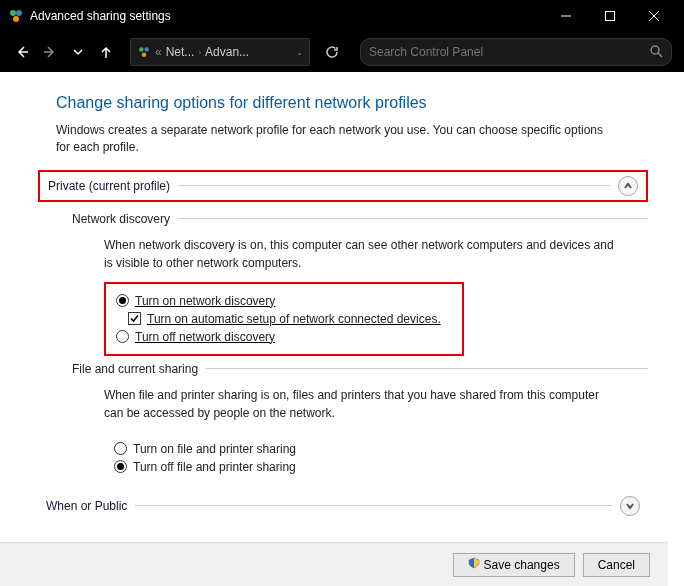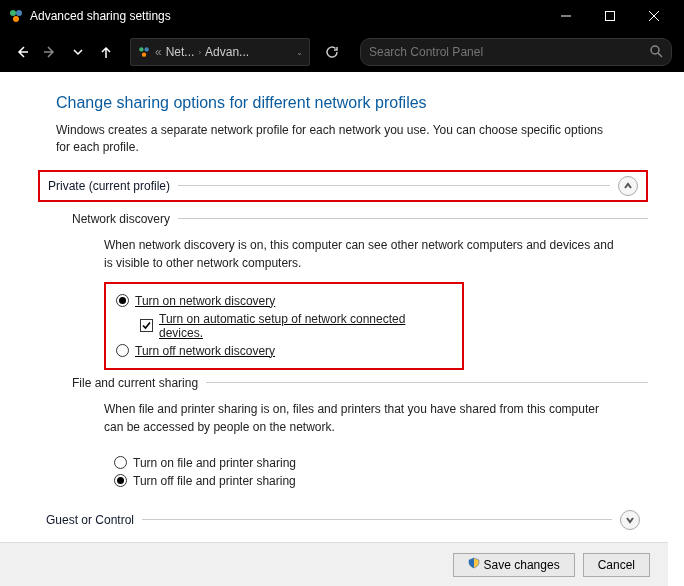--- a/index.html
+++ b/index.html
@@ -34,21 +34,21 @@
     .profile-header .hline { flex: 1; border-top: 1px solid #ccc; margin: 0 8px; }
     .chev-btn { width: 20px; height: 20px; border: 1px solid #aaa; border-radius: 50%; display: flex; align-items: center; justify-content: center; background: #f5f5f5; }
     .chev-btn svg { width: 10px; height: 10px; stroke: #555; fill: none; stroke-width: 2; }
     .subsection { margin: 10px 0 4px 34px; }
     .sub-header { display: flex; align-items: center; font-size: 12px; color: #222; }
     .sub-header .hline { flex: 1; border-top: 1px solid #ccc; margin-left: 8px; }
     .sub-desc { font-size: 12px; color: #222; line-height: 1.5; margin: 10px 0 10px 32px; max-width: 510px; }
     .radio-group { margin-left: 32px; padding: 8px 10px; }
     .radio-group.highlight { border: 2px solid #d00; max-width: 360px; text-decoration: underline; }
     .radio-row { display: flex; align-items: center; font-size: 12px; color: #222; padding: 2px 0; gap: 6px; }
-    .radio-row.indent { margin-left: 24px; }
+    .radio-row.indent { margin-left: 12px; }
     .radio { width: 13px; height: 13px; border: 1px solid #333; border-radius: 50%; display: flex; align-items: center; justify-content: center; flex-shrink: 0; }
     .radio.checked::after { content: ''; width: 7px; height: 7px; background: #000; border-radius: 50%; }
     .checkbox { width: 13px; height: 13px; border: 1px solid #333; display: flex; align-items: center; justify-content: center; flex-shrink: 0; }
     .checkbox.checked svg { width: 11px; height: 11px; }
     .footer { position: absolute; bottom: 0; left: 0; right: 16px; height: 44px; background: #f0f0f0; border-top: 1px solid #ddd; display: flex; align-items: center; justify-content: flex-end; padding: 0 18px; gap: 8px; }
     .btn { height: 24px; padding: 0 14px; border: 1px solid #aaa; background: #e9e9e9; font-size: 12px; display: flex; align-items: center; gap: 4px; cursor: pointer; }
     .shield-icon svg { width: 12px; height: 12px; }
     .watermark { position: absolute; bottom: 48px; right: 16px; font-size: 10px; color: #bbb; }
     .content-wrap { height: 559px; overflow: hidden; position: relative; }
   </style>
@@ -185,21 +185,21 @@
           <span>Turn on file and printer sharing</span>
         </div>
         <div class="radio-row">
           <span class="radio checked"></span>
           <span>Turn off file and printer sharing</span>
         </div>
       </div>
     </div>
 
     <div class="profile-header" style="margin-top:8px">
-      <span>Guest or Control</span>
+      <span>When or Public</span>
       <span class="hline"></span>
       <span class="chev-btn">
             <svg viewBox="0 0 10 10">
               <path d="M2 3 L5 7 L8 3"></path>
             </svg>
           </span>
     </div>
 
     <div class="profile-header" style="margin-top:10px">
       

